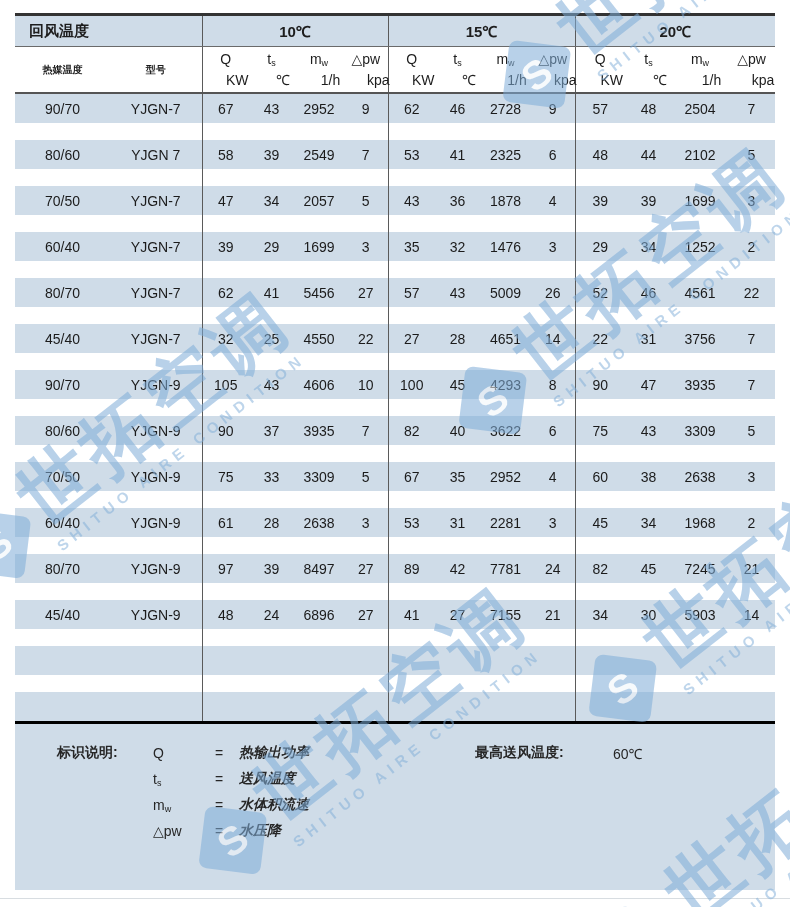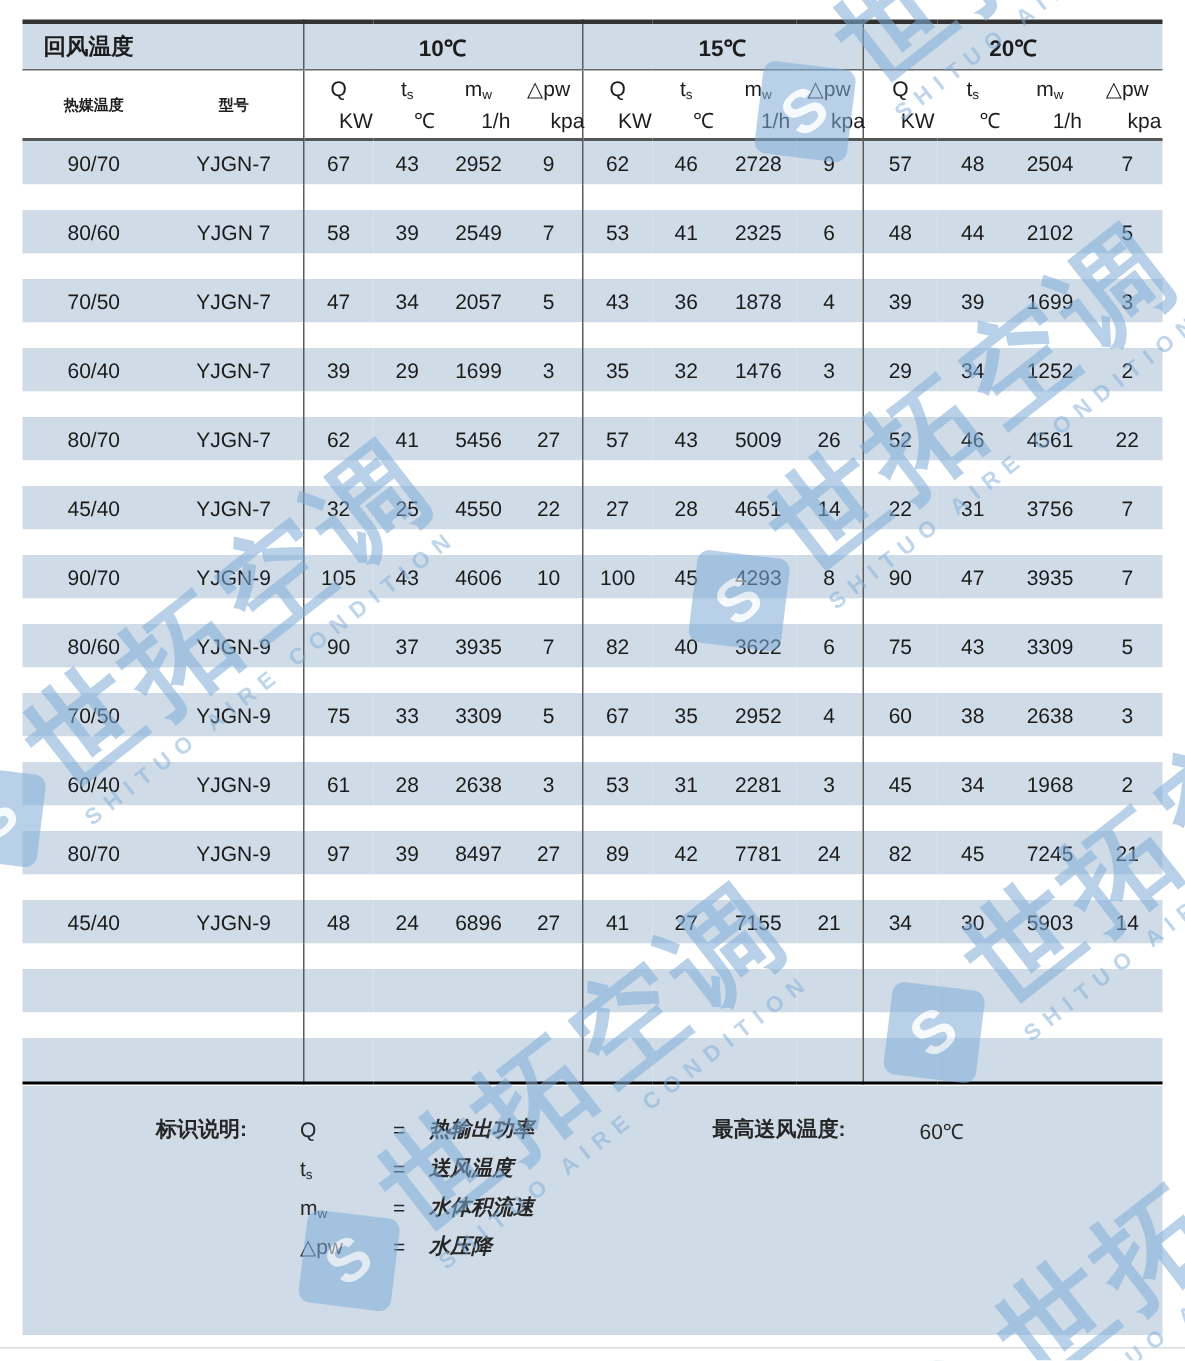--- a/index.html
+++ b/index.html
@@ -17,41 +17,41 @@
   .wm-en{font-size:15px;font-weight:bold;color:var(--wmc);opacity:.5;letter-spacing:6px;margin-top:4px;}
   .wm1{left:470px;top:-78px;}
   .wm2{left:426px;top:248px;}
   .wm3{left:-70px;top:392px;}
   .wm4{left:166px;top:688px;}
   .wm5{left:556px;top:536px;}
   .wm6{left:578px;top:788px;}
   
   .spec-table{position:absolute;left:15px;top:13px;width:760px;z-index:2;
               border-collapse:collapse;table-layout:fixed;
-              border-top:3px solid #333;border-bottom:2px solid #000000;}
+              border-top:3px solid #333;border-bottom:4px solid #000000;}
   .spec-table th,.spec-table td{padding:0;margin:0;font-weight:normal;}
   tr.h1 th{background:var(--stripe);height:30px;border-bottom:1px solid #6a6a6a;
            font-size:15px;font-weight:bold;color:#1d1d1d;}
   tr.h1 th.corner{text-align:left;padding-left:14px;}
   tr.h2 th{background:#fff;height:45px;border-bottom:2px solid #555;
            font-size:14px;color:#1d1d1d;text-align:center;vertical-align:middle;}
   tr.h2 th.rowlab{font-weight:bold;font-size:10px;}
   .sym{font-size:14px;line-height:1.45;}
   .unit{font-size:14px;line-height:1.45;padding-left:23px;}
   sub{font-size:9px;vertical-align:-2px;}
   tbody tr.data td{background:var(--stripe);height:29px;text-align:center;
                    font-size:14px;color:#1b1b1b;}
   tbody tr.sp td{background:#fff;height:17px;}
   .gs{border-left:1.5px solid #5a5a5a;}
   
   .legend{position:absolute;left:15px;top:724px;width:760px;height:166px;
           background:var(--stripe);z-index:2;}
   .legend-left{position:absolute;left:42px;top:16px;font-size:14px;color:#262626;}
   .lrow{display:flex;align-items:center;height:26px;}
-  .lrow .t{width:96px;font-weight:bold;margin-left:47px;}
+  .lrow .t{width:96px;font-weight:bold;}
   .lrow .s{width:62px;}
   .lrow .e{width:24px;}
   .lrow .d{font-weight:bold;font-style:italic;}
   .legend-right{position:absolute;left:460px;top:16px;font-size:14px;color:#262626;}
   .rrow{display:flex;align-items:center;height:26px;}
   .rrow .rl{width:138px;font-weight:bold;}
   .bottom-rule{position:absolute;left:0;right:0;top:898px;border-top:1px solid #d8dde1;z-index:1;}
 </style>
 </head>
 <body>

